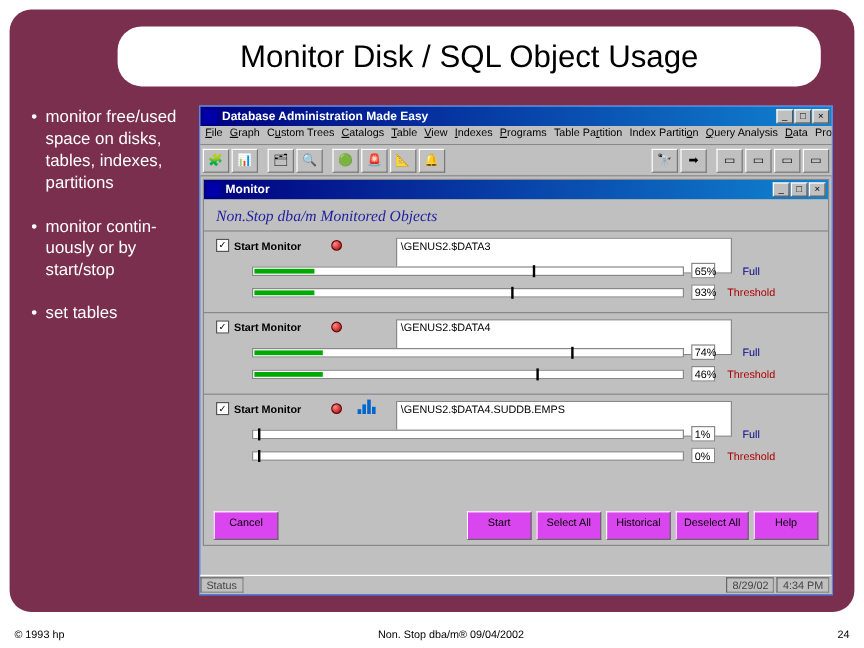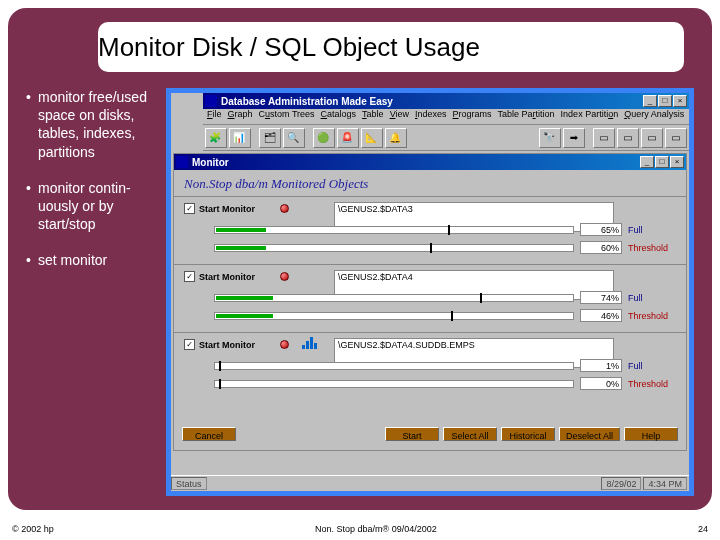--- a/index.html
+++ b/index.html
@@ -1,23 +1,23 @@
 <!DOCTYPE html>
 <html><head>
 <meta charset="utf-8">
 <style>
   * { box-sizing: border-box; margin: 0; padding: 0; }
   body { width: 720px; height: 540px; background: #fff; font-family: Arial, sans-serif; position: relative; overflow: hidden; }
   .slide { position: absolute; top: 8px; left: 8px; right: 8px; bottom: 30px; background: #7a2f4f; border-radius: 18px; }
-  .title-box { position: absolute; top: 14px; left: 90px; right: 28px; height: 50px; background: #fff; border-radius: 10px; display: flex; align-items: center; justify-content: flex-start; }
+  .title-box { position: absolute; top: 14px; left: 90px; right: 28px; height: 50px; background: #fff; border-radius: 20px; display: flex; align-items: center; justify-content: center; }
   .title-box h1 { font-size: 26px; font-weight: normal; color: #000; }
   .bullets { position: absolute; top: 80px; left: 18px; width: 130px; color: #fff; font-size: 14px; line-height: 1.3; }
   .bullets li { list-style: none; margin-bottom: 18px; position: relative; padding-left: 12px; }
   .bullets li::before { content: "•"; position: absolute; left: 0; top: 0; }
-  .app-window { position: absolute; top: 80px; left: 158px; width: 528px; height: 408px; background: #c0c0c0; border: 5px solid #3b82f6; font-family: "MS Sans Serif", Tahoma, sans-serif; font-size: 10px; padding-left: 32px; }
+  .app-window { position: absolute; top: 80px; left: 158px; width: 528px; height: 408px; background: #c0c0c0; border: 1px solid #3b82f6; font-family: "MS Sans Serif", Tahoma, sans-serif; font-size: 10px; }
   .titlebar { height: 16px; background: linear-gradient(to right, #000080, #1084d0); color: #fff; display: flex; align-items: center; padding: 0 2px; }
   .titlebar .icon { width: 12px; height: 12px; background: #00a; margin-right: 4px; }
   .titlebar .ttext { flex: 1; font-size: 10px; font-weight: bold; }
   .titlebar .wbtns { display: flex; gap: 1px; }
   .titlebar .wbtn { width: 14px; height: 12px; background: #c0c0c0; border: 1px solid #fff; border-right-color: #555; border-bottom-color: #555; font-size: 8px; text-align: center; line-height: 10px; color: #000; }
   .menubar { height: 16px; background: #c0c0c0; display: flex; padding: 0 4px; gap: 6px; font-size: 9px; color: #000; border-bottom: 1px solid #888; white-space: nowrap; overflow: hidden; }
   .menubar span u { text-decoration: underline; }
   .toolbar { height: 26px; background: #c0c0c0; display: flex; align-items: center; padding: 2px; gap: 2px; border-bottom: 1px solid #888; }
   .tbtn { width: 22px; height: 20px; background: #c0c0c0; border: 1px solid #fff; border-right-color: #777; border-bottom-color: #777; display: flex; align-items: center; justify-content: center; }
   .tsep { width: 4px; }
@@ -30,43 +30,43 @@
   .mon-row .lamp { position: absolute; top: 7px; left: 106px; width: 9px; height: 9px; border-radius: 50%; background: radial-gradient(circle at 30% 30%, #f88, #a00); border: 1px solid #600; }
   .mon-row .barsicon { position: absolute; top: 4px; left: 128px; display: flex; gap: 1px; align-items: flex-end; height: 12px; }
   .mon-row .barsicon span { width: 3px; }
   .mon-row .path { position: absolute; top: 5px; left: 160px; width: 280px; height: 30px; background: #fff; border: 1px solid #888; padding: 0 3px; font-size: 9px; line-height: 13px; }
   .mon-row .gauge-row { position: absolute; left: 40px; display: flex; align-items: center; gap: 6px; }
   .gauge-row.g1 { top: 26px; }
   .gauge-row.g2 { top: 44px; }
   .gauge { width: 360px; height: 8px; background: #fff; border: 1px solid #888; position: relative; }
   .gauge .fill { position: absolute; top: 1px; bottom: 1px; left: 1px; background: #0a0; }
   .gauge .mark { position: absolute; top: -2px; bottom: -2px; width: 2px; background: #000; }
-  .pct { width: 42px; height: 13px; background: #fff; border: 1px solid #888; font-size: 9px; text-align: right; padding: 0 2px; line-height: 12px; }
-  .glabel { font-size: 9px; width: 48px; }
+  .pct { width: 20px; height: 13px; background: #fff; border: 1px solid #888; font-size: 9px; text-align: left; padding: 0 2px; line-height: 12px; }
+  .glabel { font-size: 9px; width: 48px; text-align: center; }
   .glabel.full { color: #008; }
   .glabel.thr { color: #a00; }
   .btnrow { position: absolute; bottom: 4px; left: 0; right: 0; height: 24px; display: flex; align-items: center; padding: 0 8px; gap: 28px; }
   .btnrow .grp { display: flex; gap: 4px; }
-  .winbtn { height: 14px; min-width: 54px; background: #a16207; border: 1px solid #fff; border-right-color: #666; border-bottom-color: #666; font-size: 9px; padding: 0 6px; text-align: center; line-height: 16px; }
+  .winbtn { height: 24px; min-width: 54px; background: #d946ef; border: 1px solid #fff; border-right-color: #666; border-bottom-color: #666; font-size: 9px; padding: 0 6px; text-align: center; line-height: 16px; }
   .statusbar { position: absolute; bottom: 0; left: 0; right: 0; height: 16px; background: #c0c0c0; border-top: 1px solid #fff; display: flex; align-items: center; font-size: 9px; color: #444; }
   .statusbar .cell { border: 1px solid #888; border-top-color: #666; border-left-color: #666; height: 13px; padding: 0 4px; line-height: 12px; margin-right: 2px; }
   .statusbar .grow { flex: 1; }
   .footer { position: absolute; bottom: 6px; left: 12px; right: 12px; display: flex; justify-content: space-between; font-size: 9px; color: #000; }
 </style>
 </head>
 <body>
 
 <div class="slide">
   <div class="title-box">
     <h1>Monitor Disk / SQL Object Usage</h1>
   </div>
   <ul class="bullets">
     <li>monitor free/used space on disks, tables, indexes, partitions</li>
     <li>monitor contin-uously or by start/stop</li>
-    <li>set monitor</li>
+    <li>set tables</li>
   </ul>
 
   <div class="app-window">
     <div class="titlebar">
       <div class="icon"></div>
       <div class="ttext">Database Administration Made Easy</div>
       <div class="wbtns">
         <div class="wbtn">_</div>
         <div class="wbtn">□</div>
         <div class="wbtn">×</div>
@@ -135,21 +135,21 @@
                 <div class="mark" style="left:65%"></div>
               </div>
       <div class="pct">65%</div>
       <div class="glabel full">Full</div>
     </div>
     <div class="gauge-row g2">
       <div class="gauge">
                 <div class="fill" style="width:14%"></div>
                 <div class="mark" style="left:60%"></div>
               </div>
-      <div class="pct">60%</div>
+      <div class="pct">93%</div>
       <div class="glabel thr">Threshold</div>
     </div>
           </div>
           <div class="mon-row">
     <div class="chk">
               <div class="box">✓</div>
               <b>Start Monitor</b>
             </div>
     <div class="lamp"></div>
 
@@ -219,16 +219,16 @@
     <div class="statusbar">
       <div class="cell">Status</div>
       <div class="grow"></div>
       <div class="cell">8/29/02</div>
       <div class="cell">4:34 PM</div>
     </div>
   </div>
 </div>
 
 <div class="footer">
-  <span>© 2002 hp</span>
+  <span>© 1993 hp</span>
   <span>Non. Stop dba/m® 09/04/2002</span>
   <span>24</span>
 </div>
 
 </body></html>

